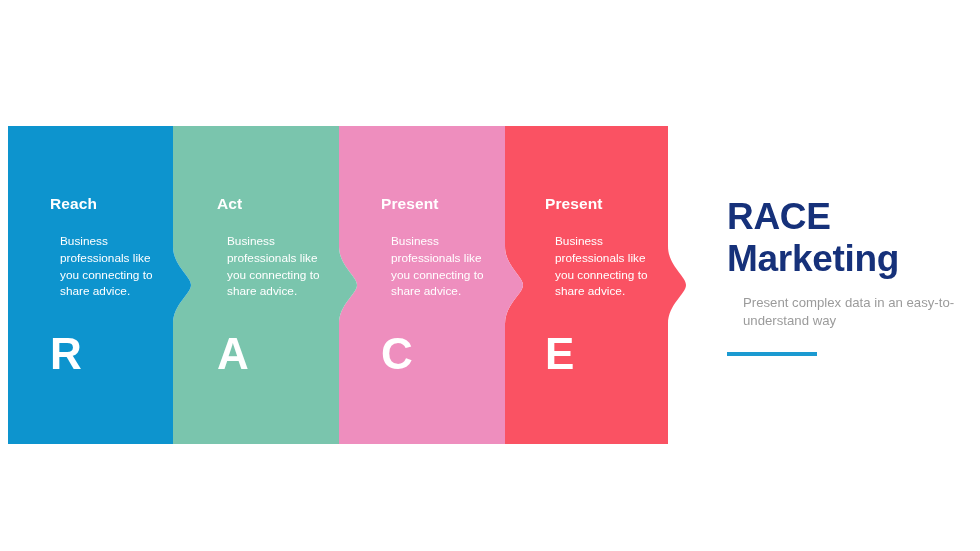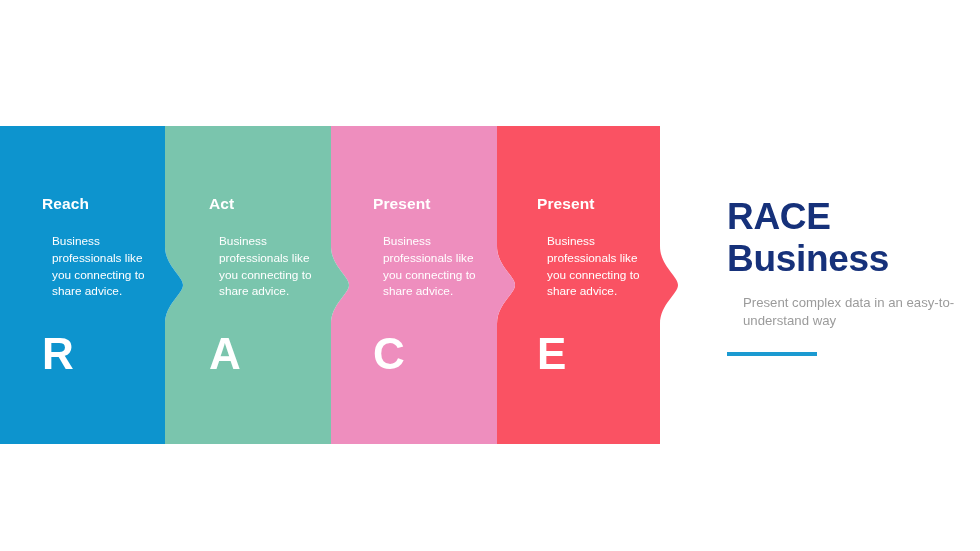--- a/index.html
+++ b/index.html
@@ -18,21 +18,21 @@
   #slide {
     position: relative;
     width: 980px;
     height: 551px;
     background: #ffffff;
   }
 
   
   #panels {
     position: absolute;
-    left: 0;
+    left: 8px;
     top: 126px;
     width: 690px;
     height: 318px;
   }
 
   .panel-svg {
     position: absolute;
     left: 0;
     top: 0;
     width: 690px;
@@ -195,19 +195,19 @@
       <div class="panel-heading">Present</div>
       <div class="panel-body">Business professionals like you connecting to share advice.</div>
       <div class="panel-letter">E</div>
     </div>
 
   </div>
 
   <div id="title-block">
     <div class="main-title">
       <div>RACE</div>
-      <div>Business</div>
+      <div>Marketing</div>
     </div>
     <div class="subtitle">Present complex data in an easy-to-understand way</div>
     <div class="accent-rule"></div>
   </div>
 
 </div>
 
 </body></html>

